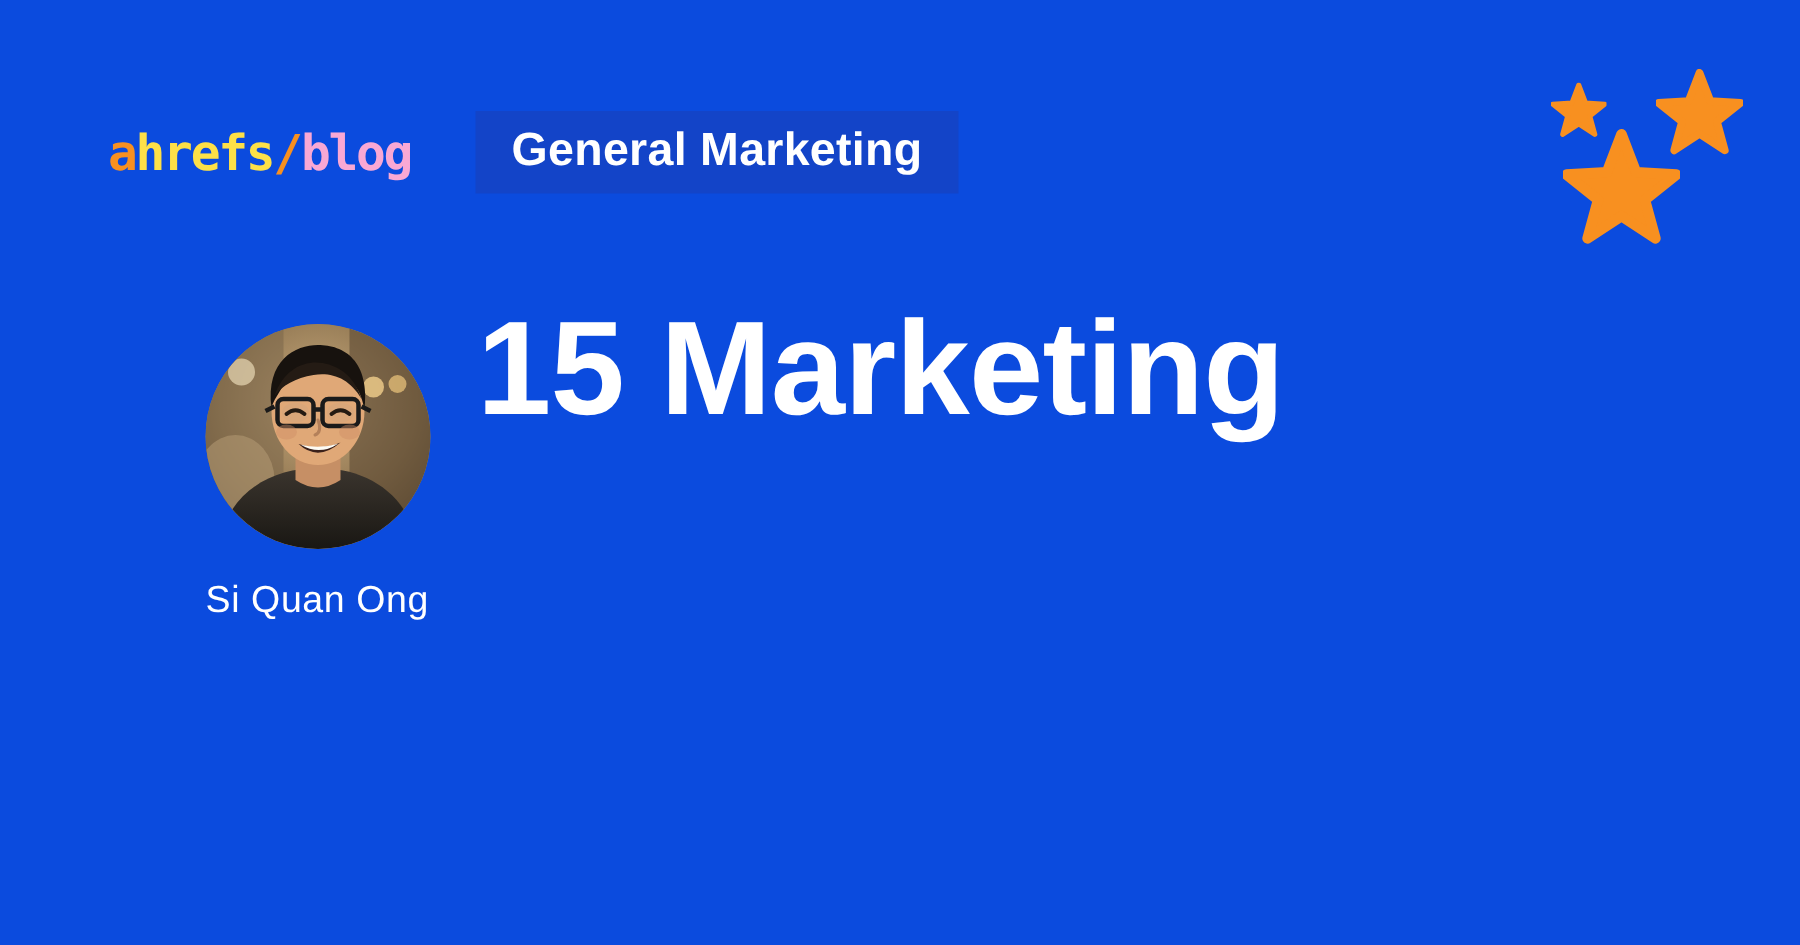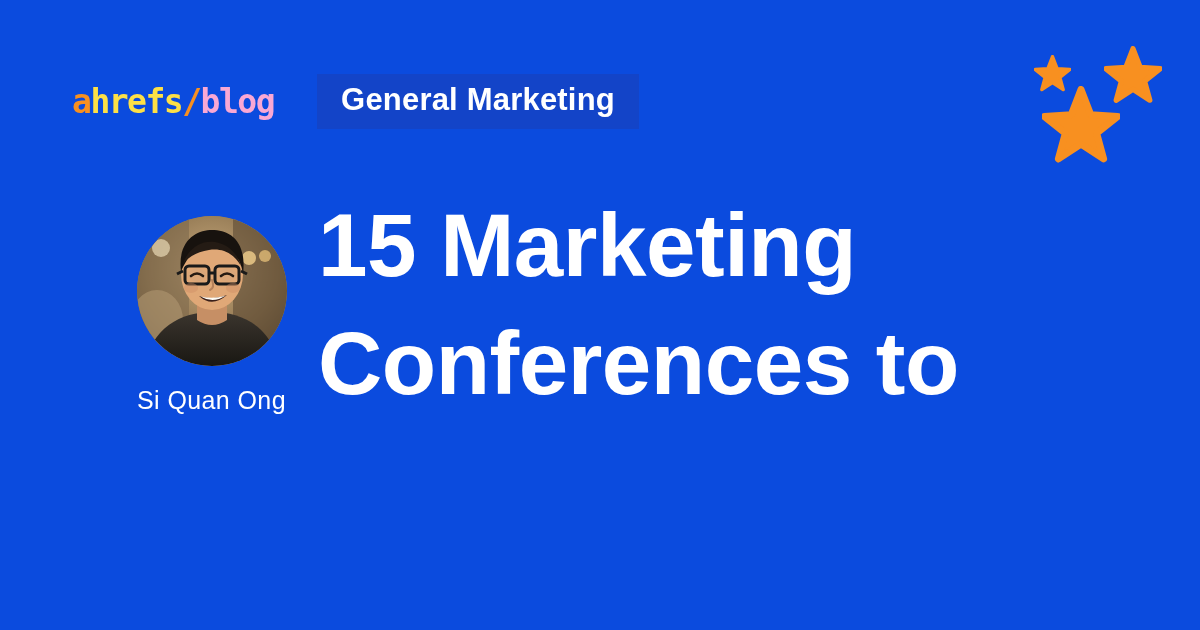--- a/index.html
+++ b/index.html
@@ -209,16 +209,15 @@
           <ellipse cx="54" cy="72" rx="7" ry="5" fill="#cf8d66" opacity="0.45"></ellipse>
           <ellipse cx="96" cy="72" rx="7" ry="5" fill="#cf8d66" opacity="0.45"></ellipse>
         </g>
       </svg>
     </div>
     <div class="author-name">Si Quan Ong</div>
   </div>
 
   <h1 class="title">
     <span class="title-line">15 Marketing</span>
-    <span class="title-line">Conferences to</span>
   </h1>
 
 </div>
 
 </body></html>

